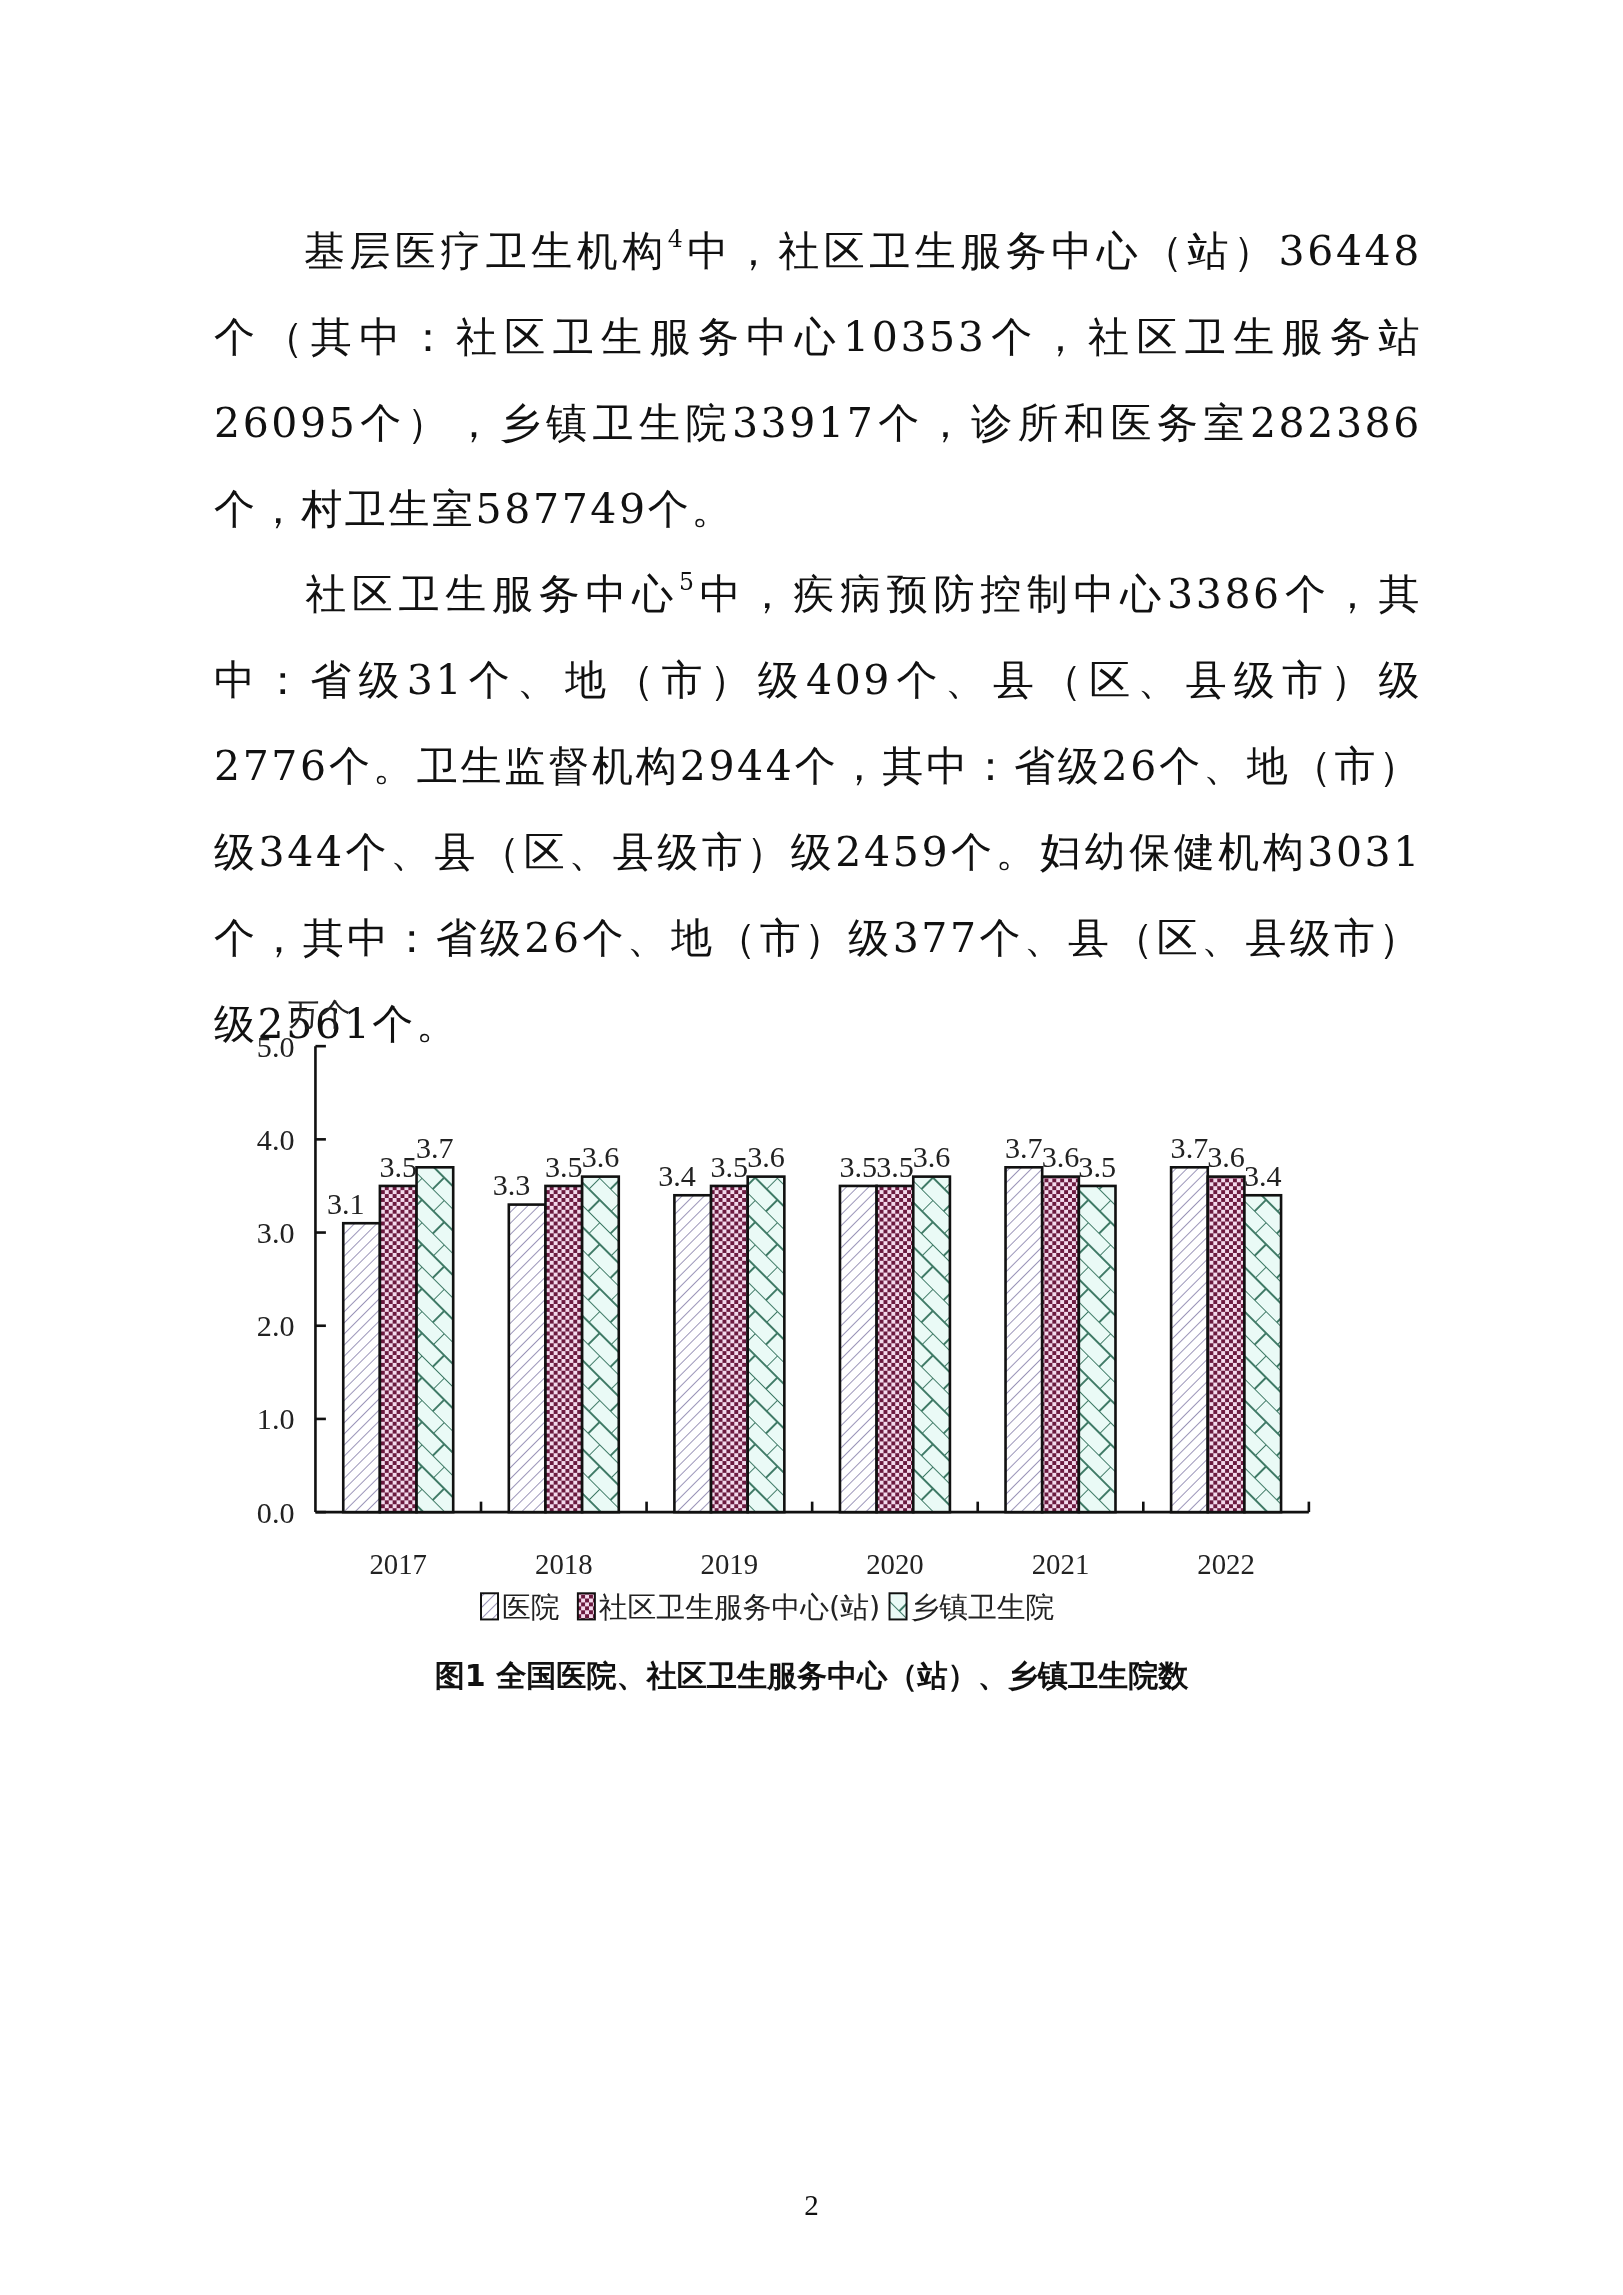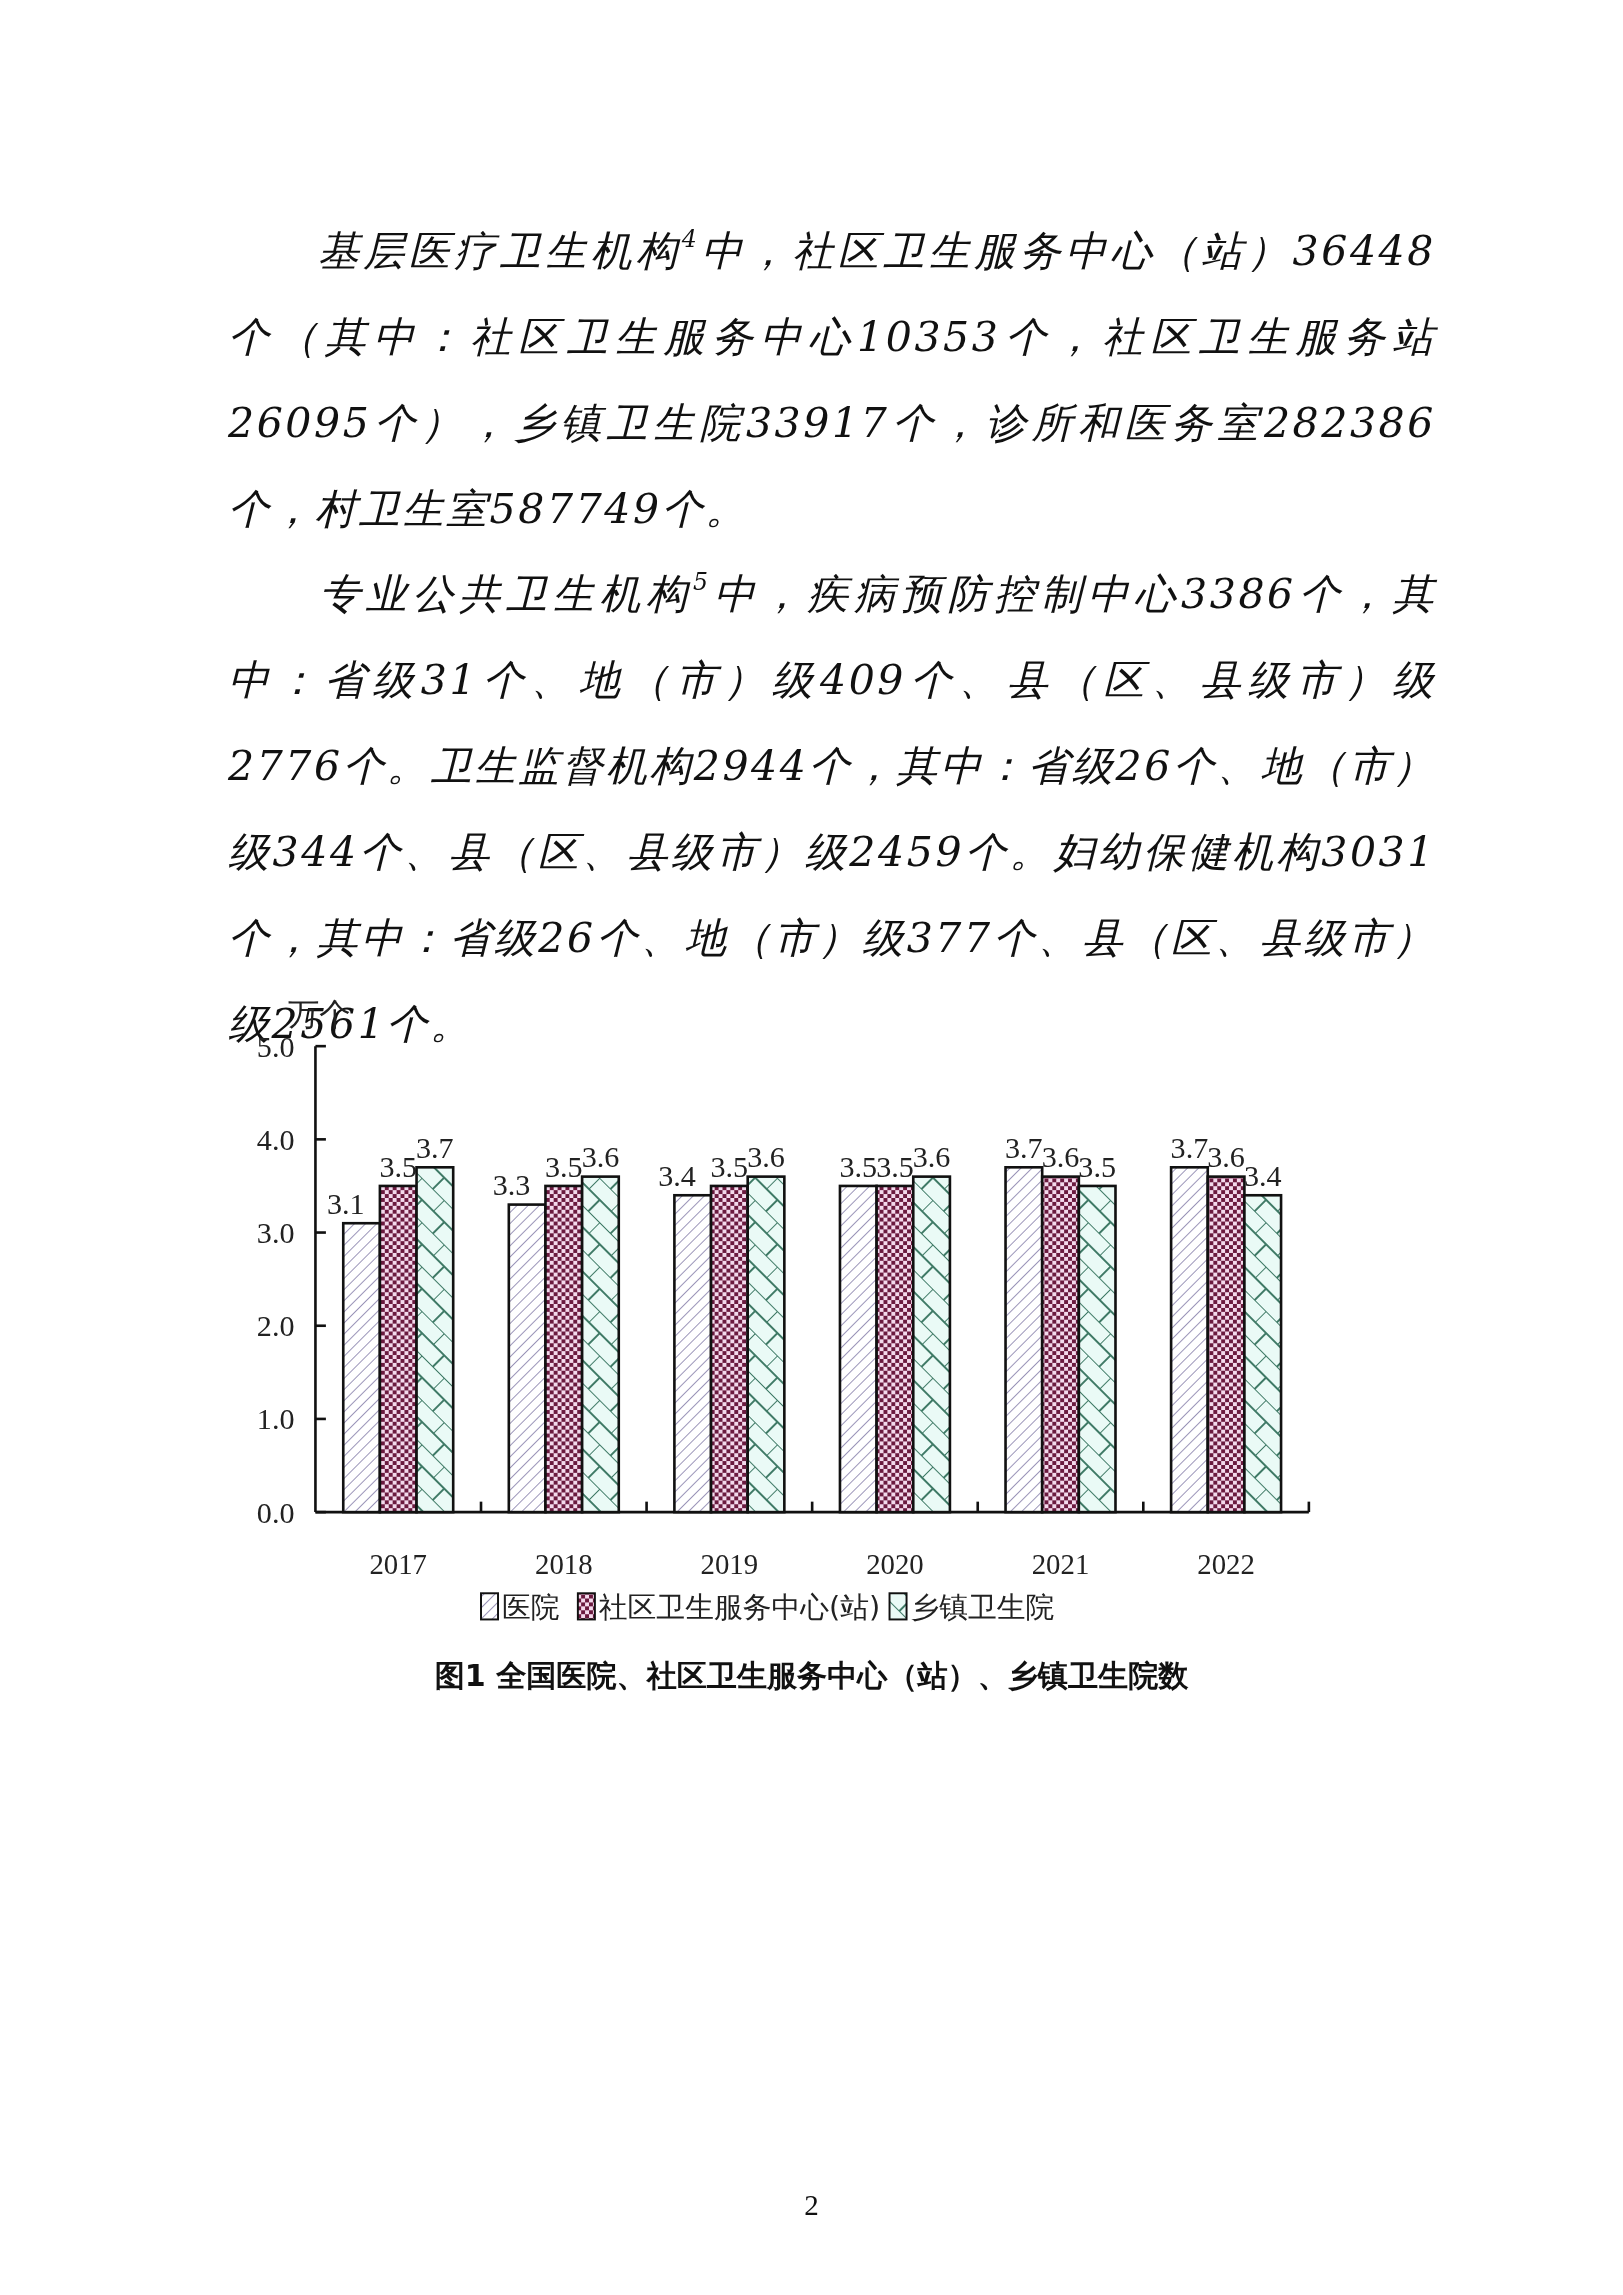--- a/index.html
+++ b/index.html
@@ -1,33 +1,33 @@
 <!DOCTYPE html>
 <html style="font-size:10.5px"><head>
 <meta charset="utf-8">
 <style>
   html, body { margin: 0; padding: 0; background: #ffffff; }
   body { width: 1623px; height: 2295px; position: relative; overflow: hidden;
          font-family: "DejaVu Serif", "Liberation Serif", serif; color: #111; }
-  .para { position: absolute; left: 228px; width: 1208px; font-size: 41px;
-          line-height: 86px; letter-spacing: 2.6px; margin: 0; text-align: justify; font-style: italic; }
+  .para { position: absolute; left: 214px; width: 1208px; font-size: 41px;
+          line-height: 86px; letter-spacing: 2.6px; margin: 0; text-align: justify; }
   .para .indent { display: inline-block; width: 88px; }
   .para sup { font-size: 23.6px; vertical-align: 18.3px; line-height: 0; }
   #p1 { top: 208px; }
   #p2 { top: 551px; }
   #chart { position: absolute; left: 0; top: 0; width: 1303px; height: 1735px; pointer-events: none; }
   #chart svg { position: absolute; left: 0; top: 0; }
   .page-num { position: absolute; top: 2189px; left: 0; width: 1623px; text-align: center;
               font-size: 29px; font-family: "Liberation Serif", serif; }
 </style>
 </head>
 <body>
 
 <p class="para" id="p1"><span class="indent"></span><span>基层医疗卫生机构</span><sup>4</sup><span>中，社区卫生服务中心（站）36448个（其中：社区卫生服务中心10353个，社区卫生服务站26095个），乡镇卫生院33917个，诊所和医务室282386个，村卫生室587749个。</span></p>
-<p class="para" id="p2"><span class="indent"></span><span>专业公共卫生机构</span><sup>5</sup><span>中，疾病预防控制中心3386个，其中：省级31个、地（市）级409个、县（区、县级市）级2776个。卫生监督机构2944个，其中：省级26个、地（市）级344个、县（区、县级市）级2459个。妇幼保健机构3031个，其中：省级26个、地（市）级377个、县（区、县级市）级2561个。</span></p>
+<p class="para" id="p2"><span class="indent"></span><span>社区卫生服务中心</span><sup>5</sup><span>中，疾病预防控制中心3386个，其中：省级31个、地（市）级409个、县（区、县级市）级2776个。卫生监督机构2944个，其中：省级26个、地（市）级344个、县（区、县级市）级2459个。妇幼保健机构3031个，其中：省级26个、地（市）级377个、县（区、县级市）级2561个。</span></p>
 
 <div id="chart">
   <svg id="chart-svg" width="1623" height="1735" xmlns="http://www.w3.org/2000/svg" viewBox="0 0 2480 2650">
     <defs>
       <pattern id="pat-diag" patternUnits="userSpaceOnUse" width="12" height="12" patternTransform="rotate(45)">
         <rect width="12" height="12" fill="#ffffff"></rect>
         <line x1="0" y1="0" x2="0" y2="12" stroke="#9a94b8" stroke-width="3"></line>
       </pattern>
       <pattern id="pat-dots" patternUnits="userSpaceOnUse" width="12" height="12">
         <rect width="12" height="12" fill="#f3d9ec"></rect>

